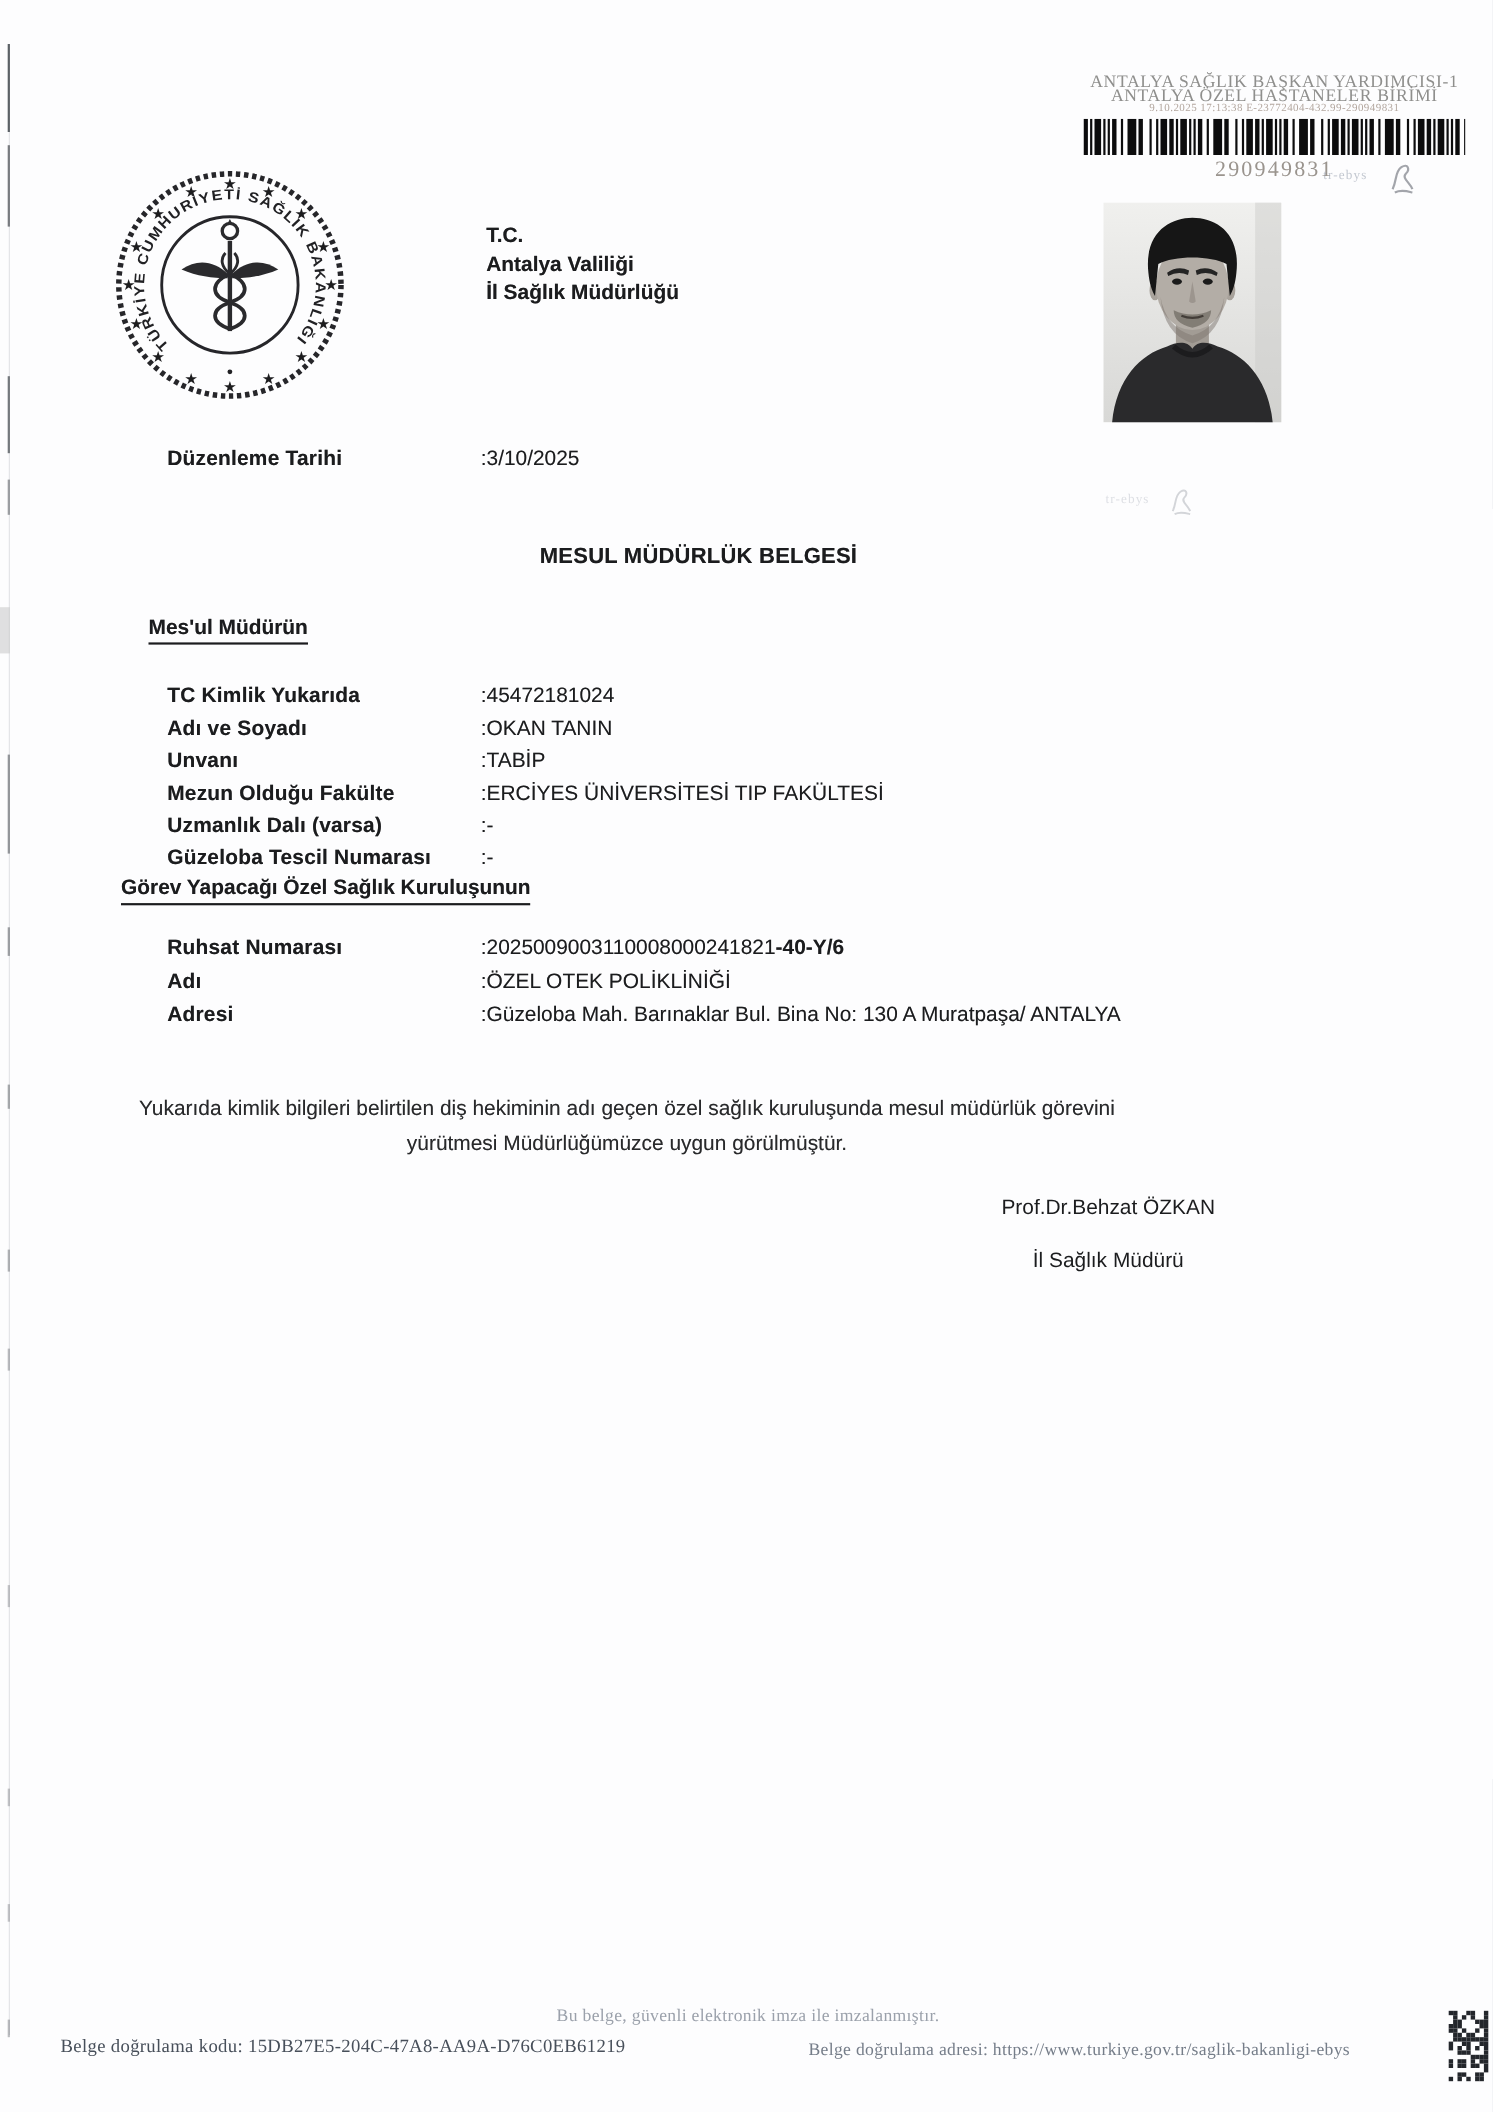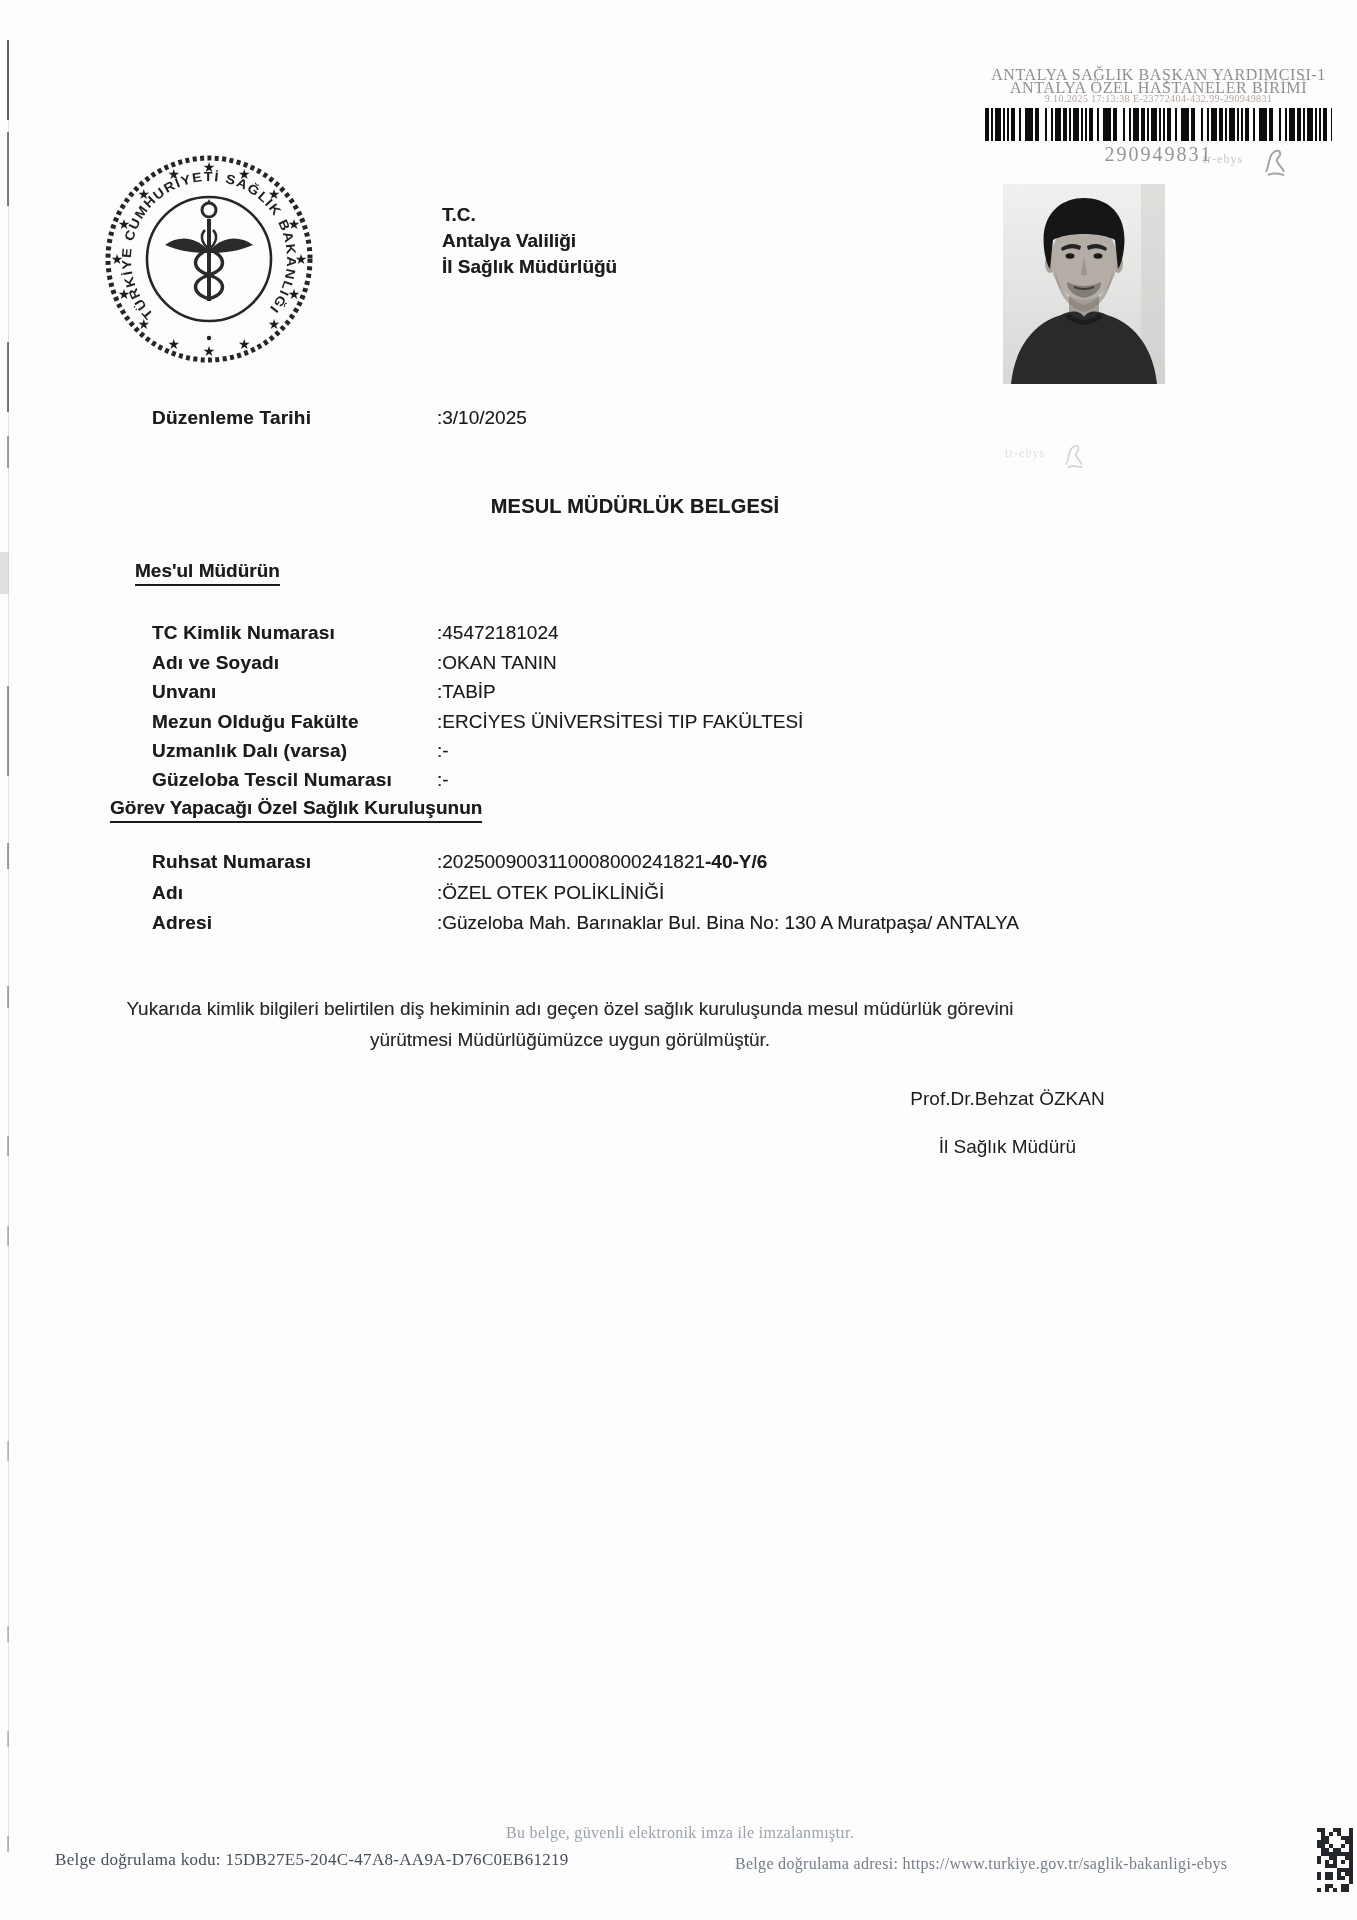--- a/index.html
+++ b/index.html
@@ -161,21 +161,21 @@
   <div class="frow" style="top:407px">
     <span class="row-lbl lbl">Düzenleme Tarihi</span>
     <span class="row-val val">:3/10/2025</span>
   </div>
 
   <div class="title">MESUL MÜDÜRLÜK BELGESİ</div>
 
   <div class="sec-head" style="left:135px;top:560px">Mes'ul Müdürün</div>
 
   <div class="frow" style="top:622px">
-    <span class="row-lbl lbl">TC Kimlik Numarası</span>
+    <span class="row-lbl lbl">TC Kimlik Yukarıda</span>
     <span class="row-val val">:45472181024</span>
   </div>
   <div class="frow" style="top:652px">
     <span class="row-lbl lbl">Adı ve Soyadı</span>
     <span class="row-val val">:OKAN TANIN</span>
   </div>
   <div class="frow" style="top:681px">
     <span class="row-lbl lbl">Unvanı</span>
     <span class="row-val val">:TABİP</span>
   </div>

